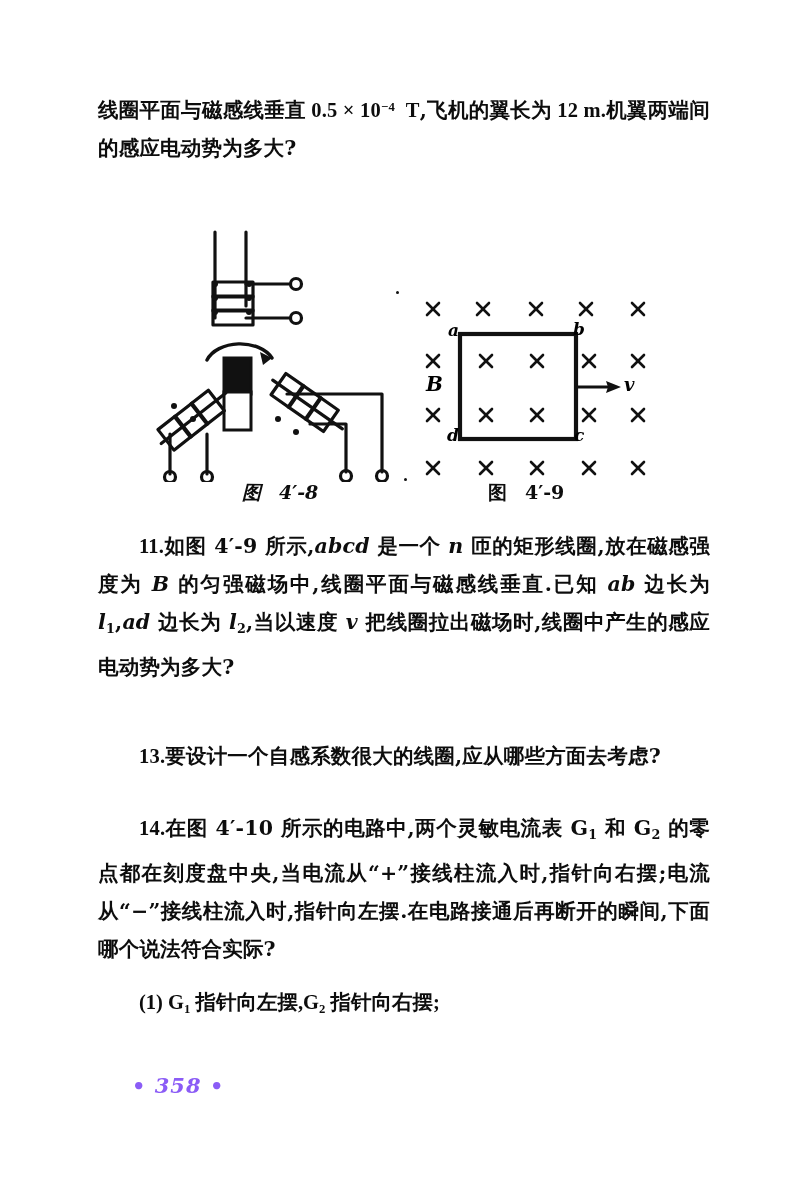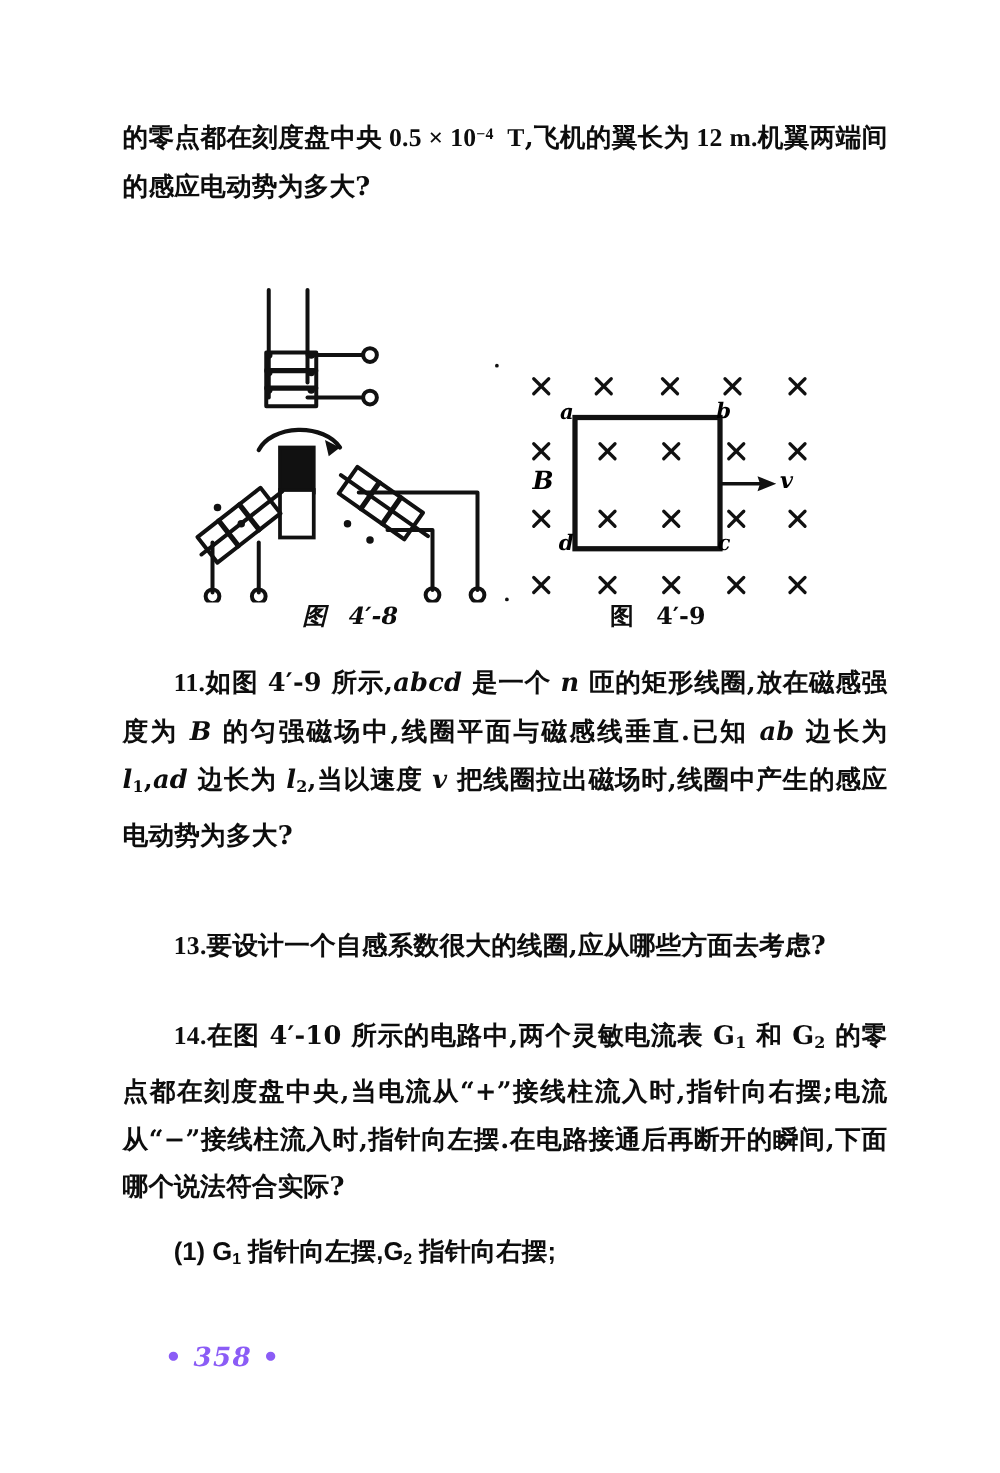--- a/index.html
+++ b/index.html
@@ -53,21 +53,21 @@
   }
   sup.sml {
     font-size: 0.62em;
     vertical-align: 0.46em;
     font-weight: bold;
     font-style: normal;
   }
 
   .lines { position: absolute; left: 98px; width: 612px; }
   .line {
-    font-family: Liberation Sans, sans-serif;
+    font-family: Liberation Serif, serif;
     font-weight: bold;
     font-size: 20.5px;
     line-height: 38px;
     color: #0d0d0d;
     white-space: nowrap;
   }
 
   
   .figwrap { position: absolute; }
   .figcap {
@@ -96,21 +96,21 @@
     background: #111;
     border-radius: 50%;
   }
 </style>
 </head>
 <body>
 
 <div class="page">
 
   <div class="textcol" style="top:88px;">
-    <p class="para"><span>的零点都在刻度盘中央</span><span class="lat">&nbsp;0.5&nbsp;×&nbsp;10<sup class="sml">−4</sup>&nbsp;&nbsp;T</span><span>,飞机的翼长为</span><span class="lat">&nbsp;12 m.</span><span>机翼两端间的感应电动势为多大?</span></p>
+    <p class="para"><span>线圈平面与磁感线垂直</span><span class="lat">&nbsp;0.5&nbsp;×&nbsp;10<sup class="sml">−4</sup>&nbsp;&nbsp;T</span><span>,飞机的翼长为</span><span class="lat">&nbsp;12 m.</span><span>机翼两端间的感应电动势为多大?</span></p>
   </div>
 
   <div class="figwrap" style="left:150px; top:222px; width:270px; height:260px;font-style:italic;">
     <svg width="270" height="260" viewBox="0 0 270 260">
       <g fill="none" stroke="#111111" stroke-width="3.2" stroke-linecap="round" stroke-linejoin="round">
 
         <line x1="65" y1="10" x2="65" y2="96"></line>
         <line x1="96" y1="10" x2="96" y2="84"></line>
 
         <rect x="63" y="60" width="40" height="15"></rect>

